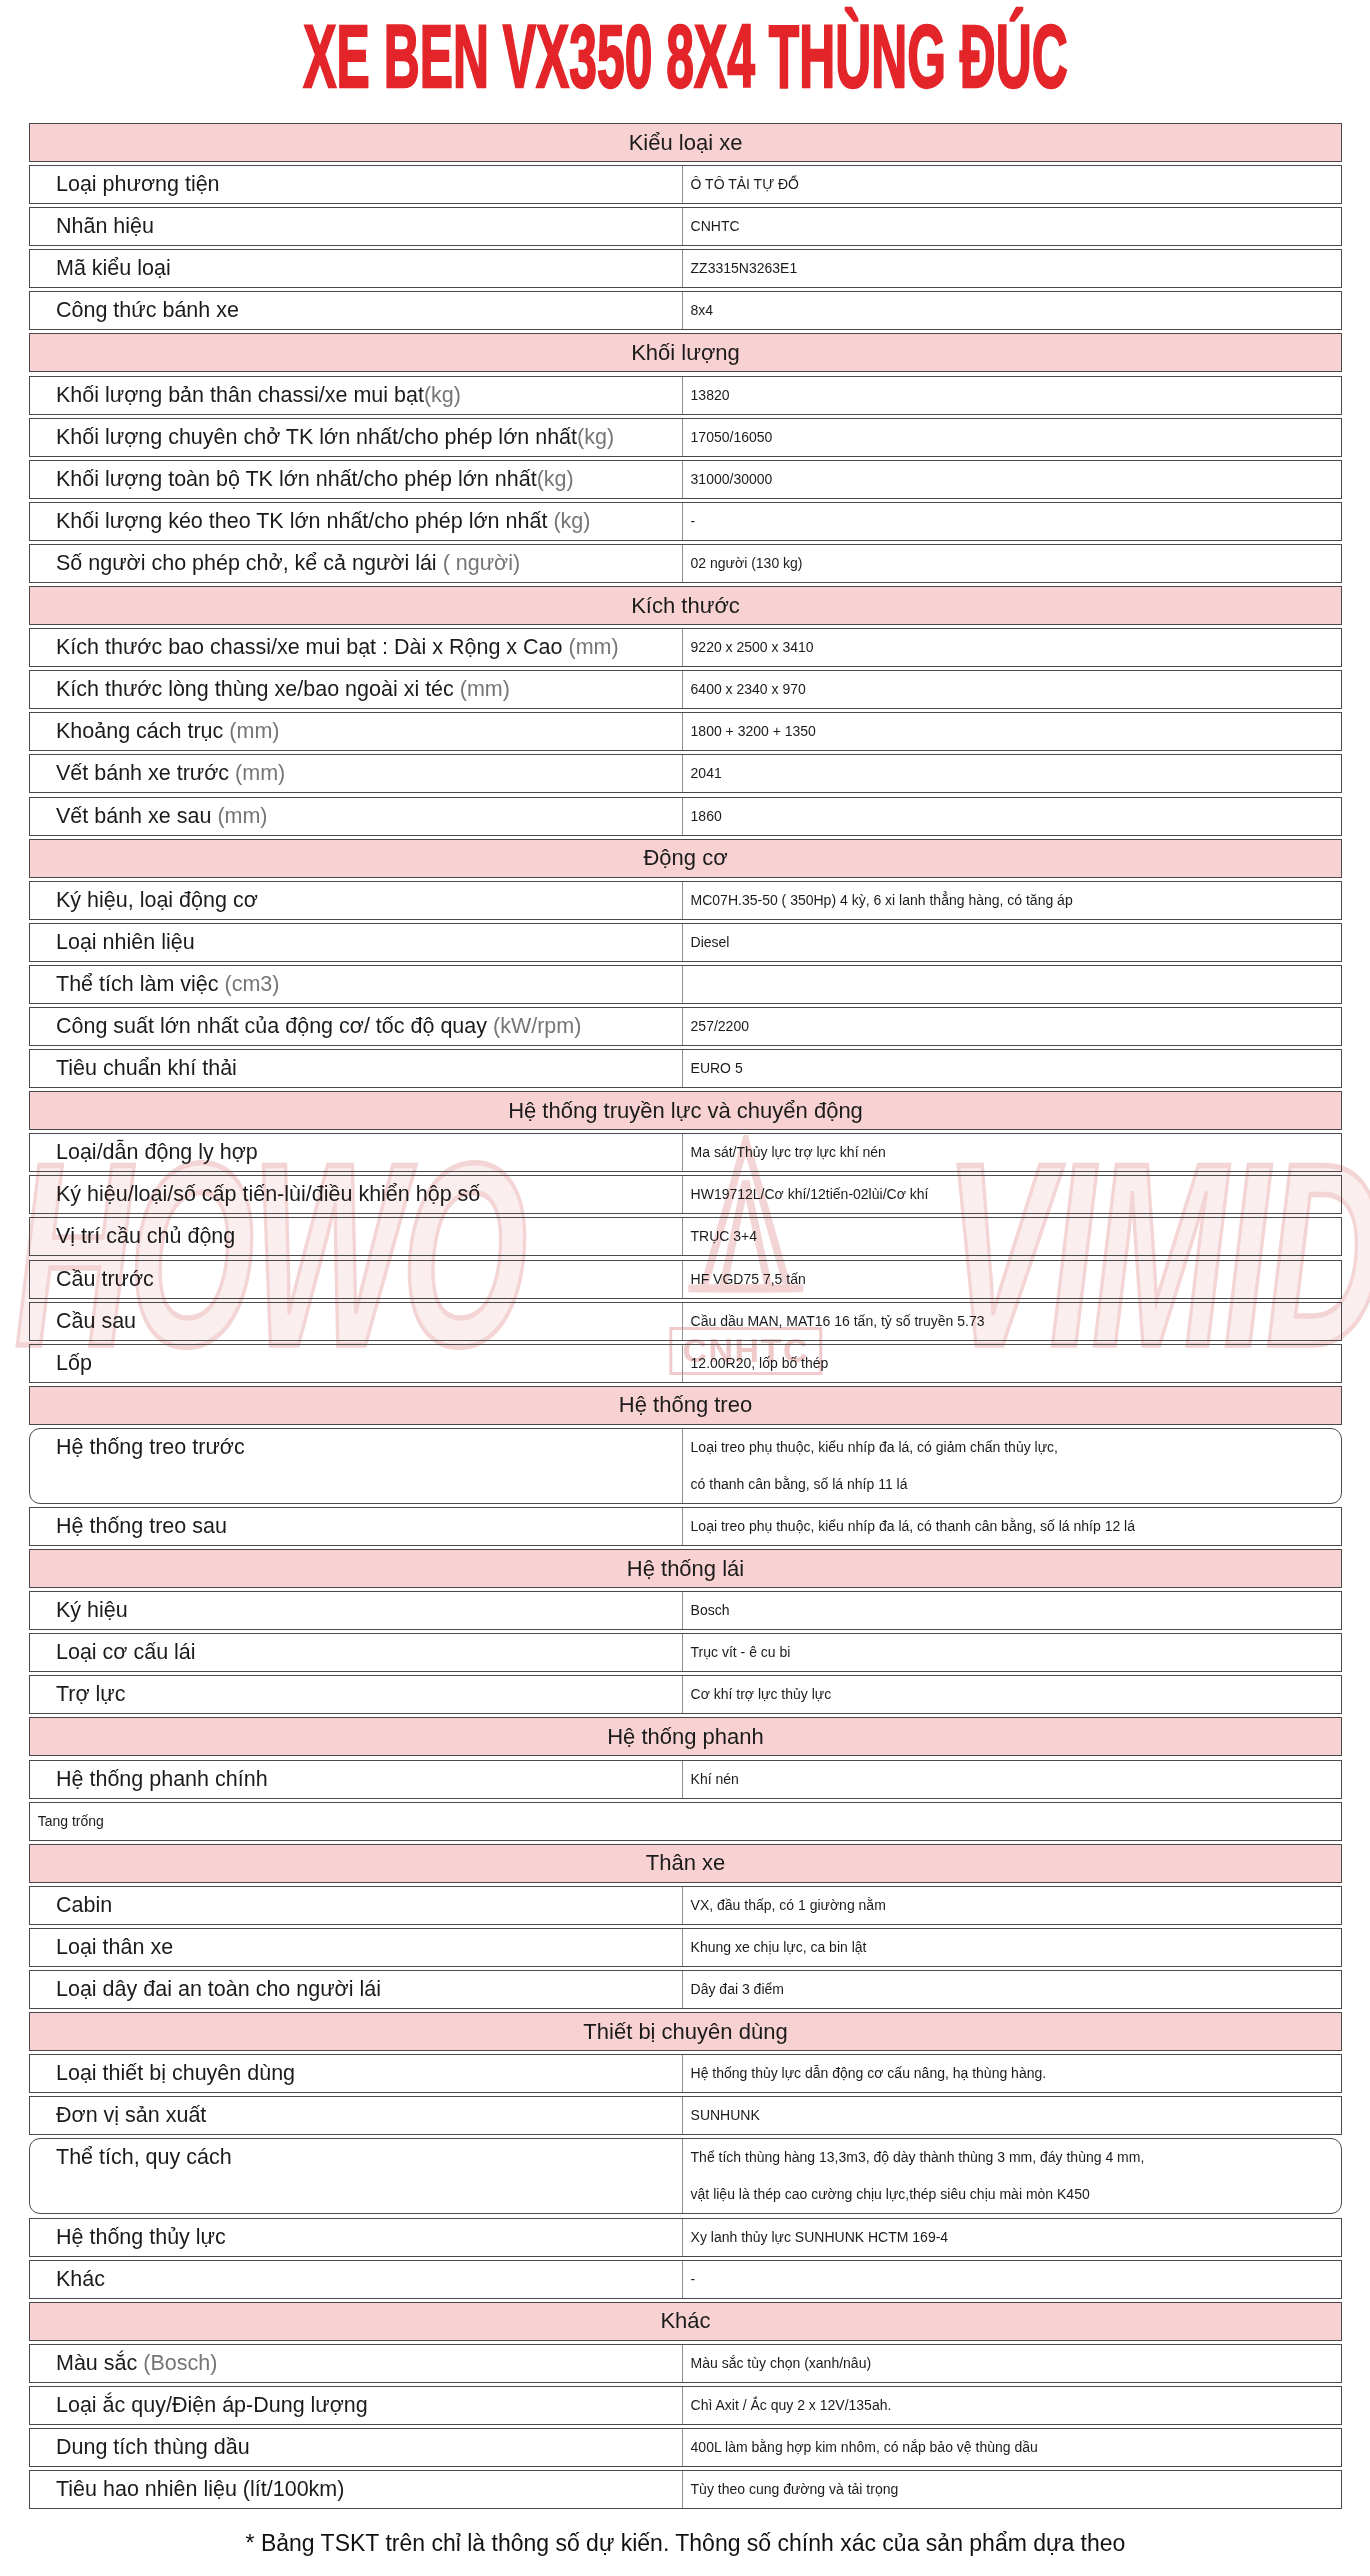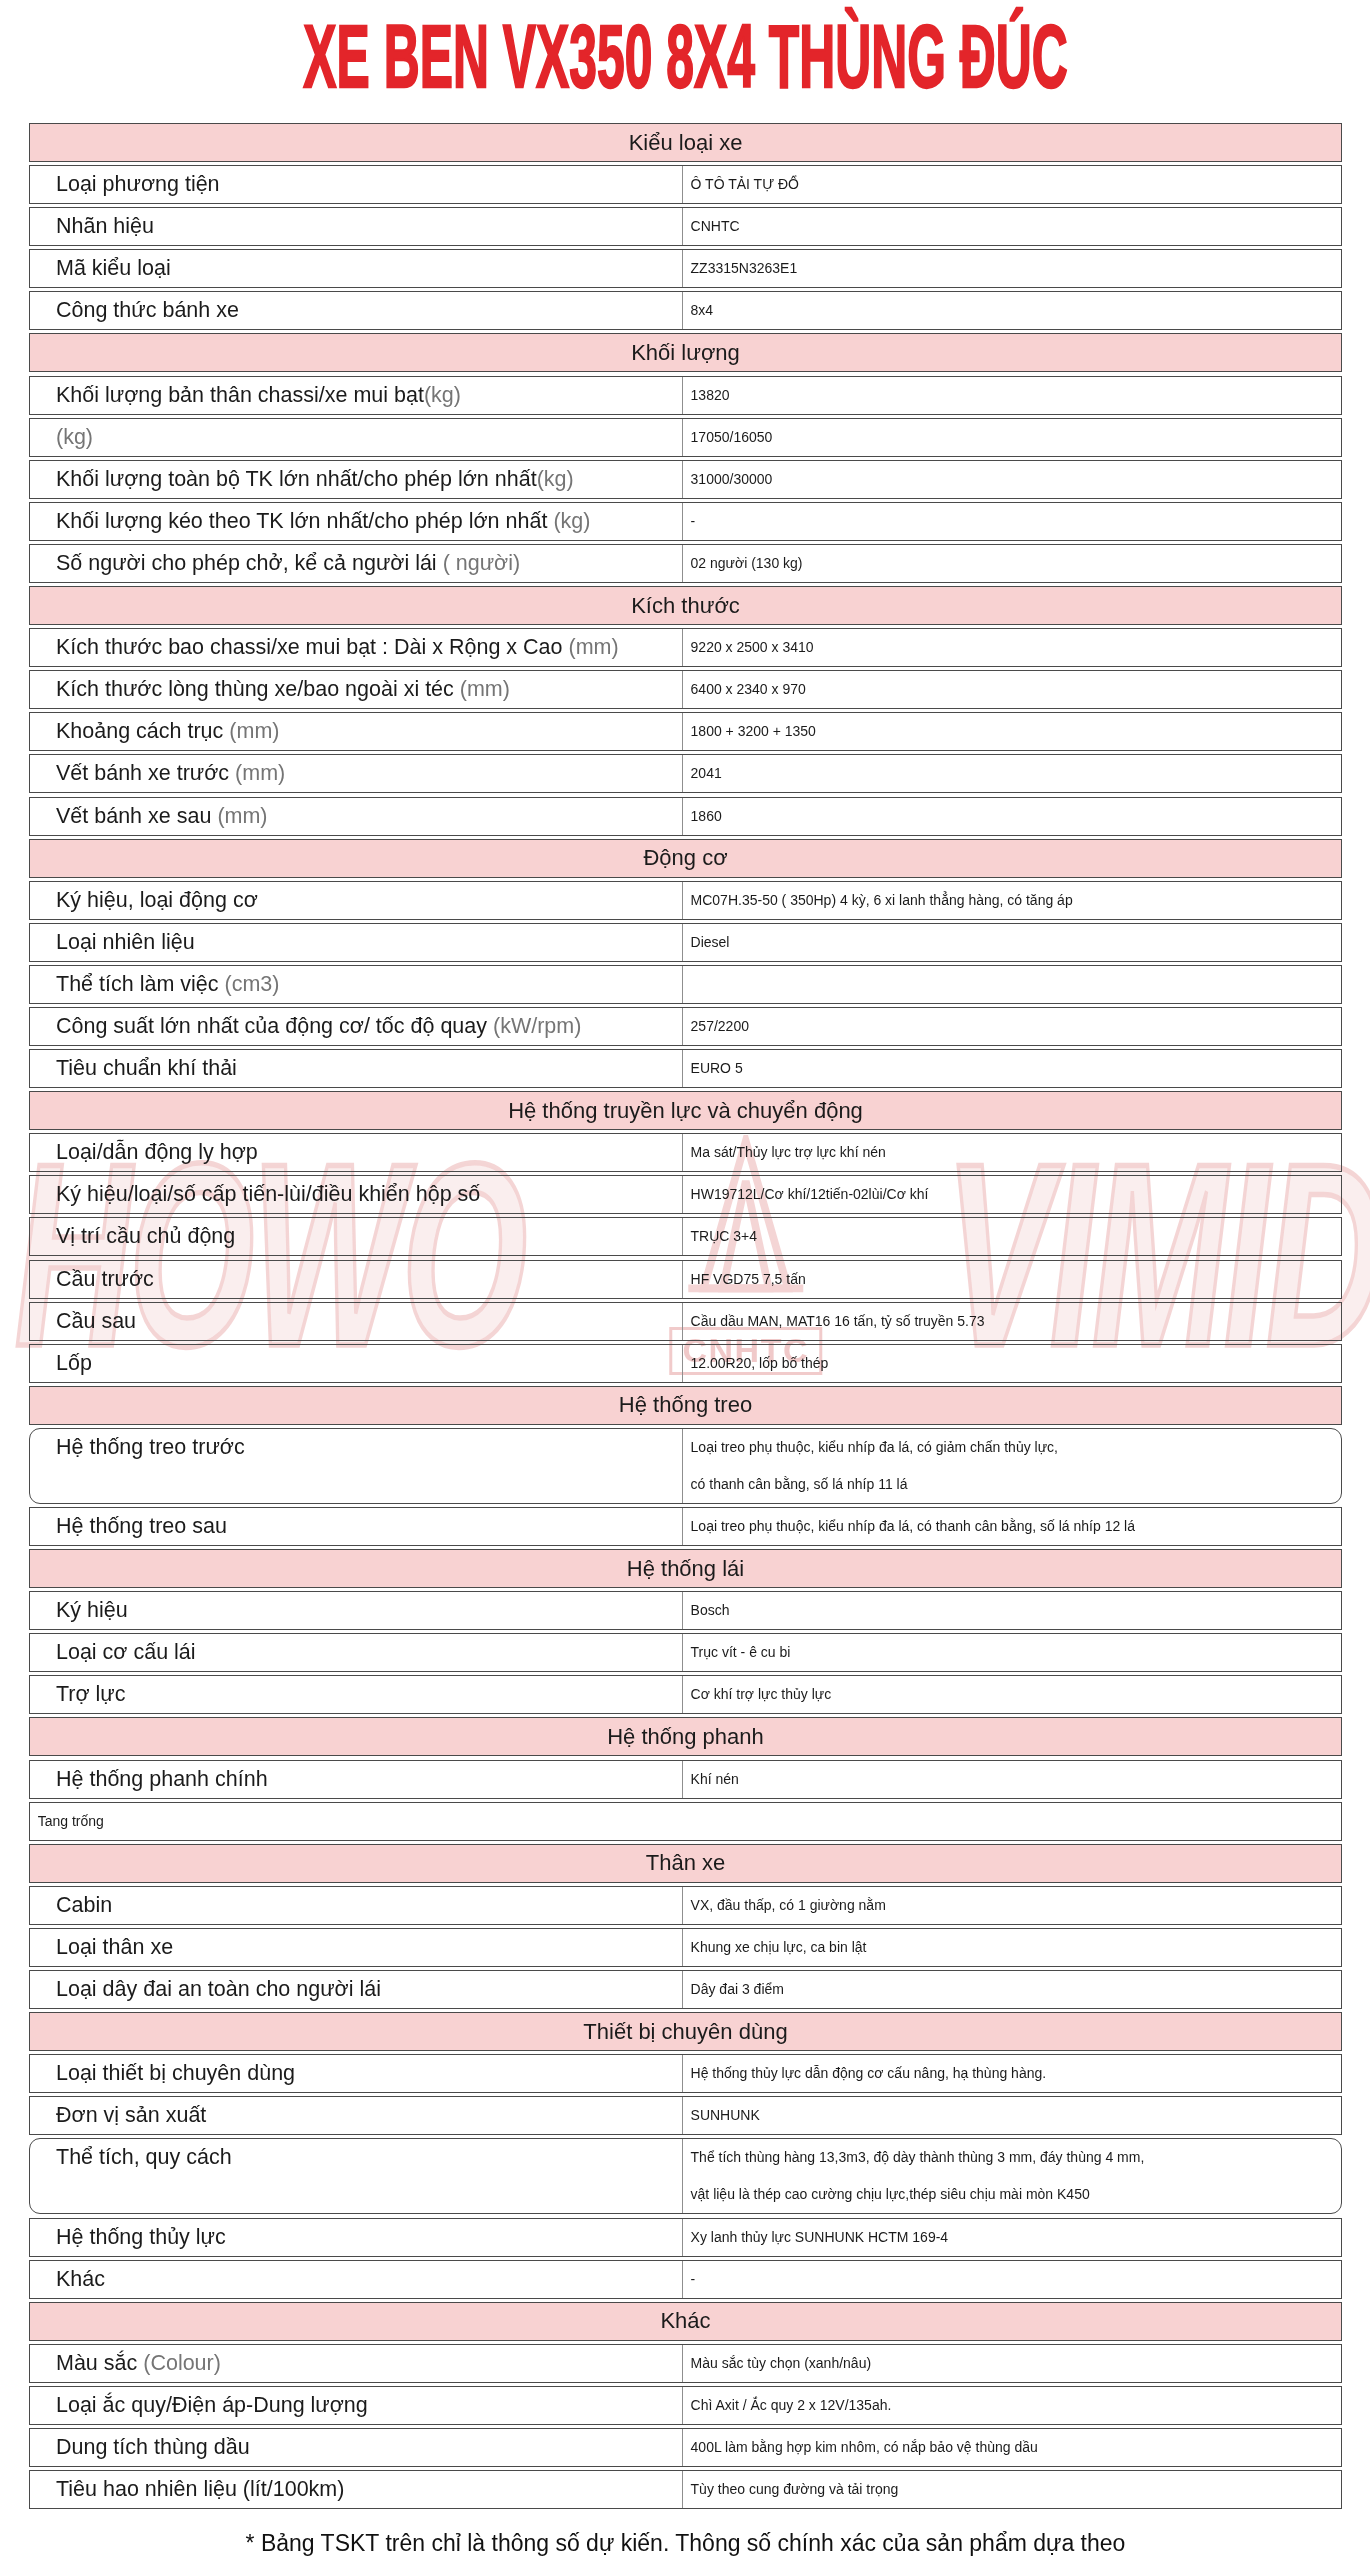--- a/index.html
+++ b/index.html
@@ -112,20 +112,21 @@
     <div class="bar">Khối lượng</div>
     <div class="row">
       <div class="cell-label">
         <span class="lbl">Khối lượng bản thân chassi/xe mui bạt</span>
         <span class="unit">(kg)</span>
       </div>
       <div class="cell-value">13820</div>
     </div>
     <div class="row">
       <div class="cell-label">
+        <span class="lbl">Khối lượng chuyên chở TK lớn nhất/cho phép lớn nhất</span>
         <span class="unit">(kg)</span>
       </div>
       <div class="cell-value">17050/16050</div>
     </div>
     <div class="row">
       <div class="cell-label">
         <span class="lbl">Khối lượng toàn bộ TK lớn nhất/cho phép lớn nhất</span>
         <span class="unit">(kg)</span>
       </div>
       <div class="cell-value">31000/30000</div>
@@ -344,21 +345,21 @@
     <div class="row">
       <div class="cell-label">
         <span class="lbl">Khác</span>
       </div>
       <div class="cell-value">-</div>
     </div>
     <div class="bar">Khác</div>
     <div class="row">
       <div class="cell-label">
         <span class="lbl">Màu sắc</span>
-        <span class="unit"> (Colour)</span>
+        <span class="unit"> (Bosch)</span>
       </div>
       <div class="cell-value">Màu sắc tùy chọn (xanh/nâu)</div>
     </div>
     <div class="row">
       <div class="cell-label">
         <span class="lbl">Loại ắc quy/Điện áp-Dung lượng</span>
       </div>
       <div class="cell-value">Chì Axit / Ắc quy 2 x 12V/135ah.</div>
     </div>
     <div class="row">

